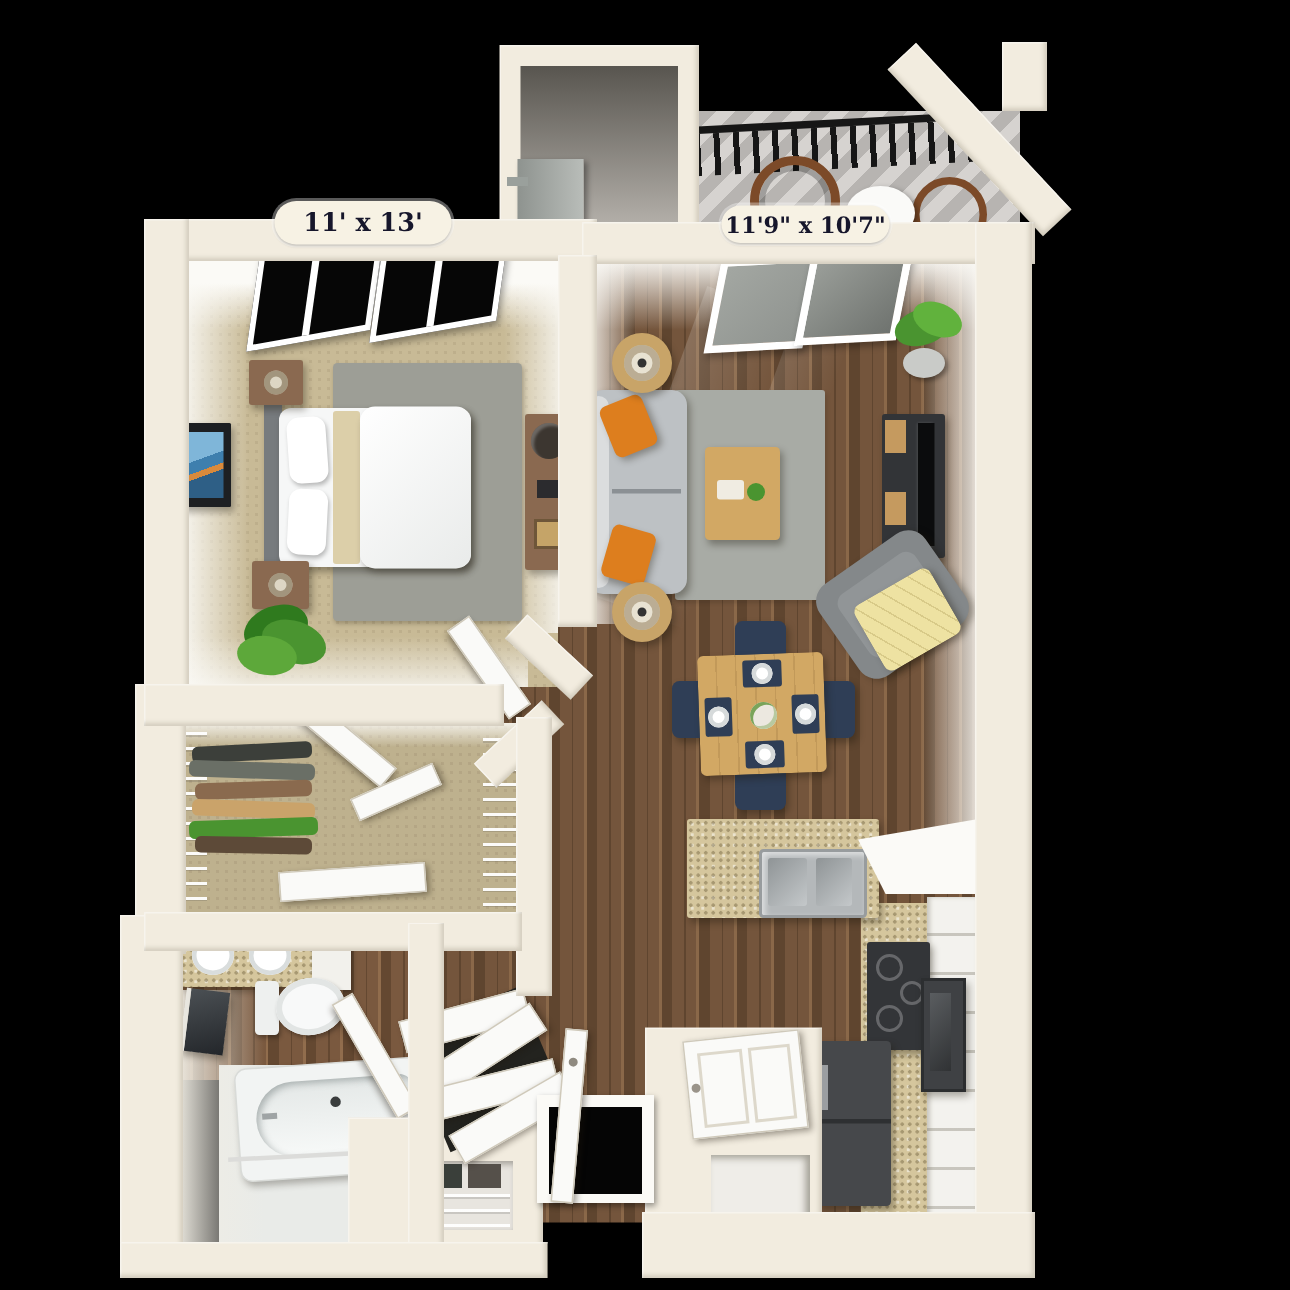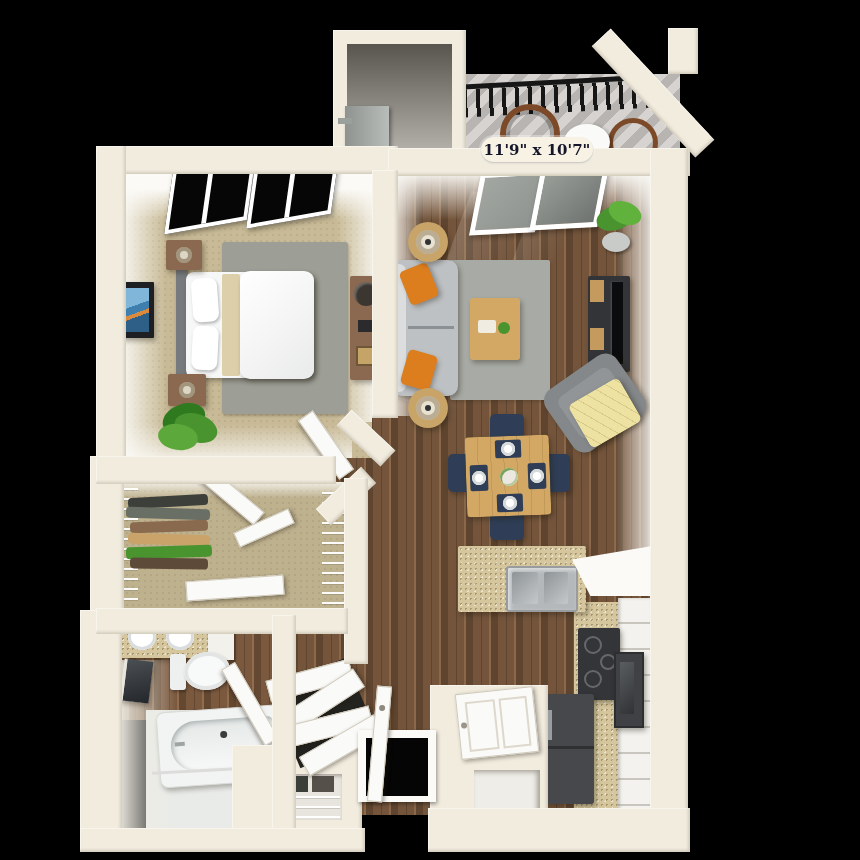--- a/index.html
+++ b/index.html
@@ -275,17 +275,20 @@
   <div class="w" style="left:372px;top:170px;width:26px;height:248px;"></div>
   <div class="w" style="left:336px;top:427px;width:60px;height:22px;transform:rotate(43deg);"></div>
   <div class="w" style="left:96px;top:456px;width:240px;height:28px;"></div>
   <div class="w" style="left:315px;top:485px;width:62px;height:22px;transform:rotate(-43deg);"></div>
   <div class="w" style="left:344px;top:478px;width:24px;height:186px;"></div>
   <div class="w" style="left:96px;top:608px;width:252px;height:26px;"></div>
   <div class="w" style="left:272px;top:615px;width:24px;height:225px;"></div>
   <div class="w" style="left:80px;top:828px;width:285px;height:24px;"></div>
   <div class="w" style="left:428px;top:808px;width:262px;height:44px;"></div>
 
+  <div class="pill" style="left:183px;top:134px;width:118px;height:29px;font-size:17px;">
+    <span>11' x 13'</span>
+  </div>
   <div class="pill" style="left:481px;top:137px;width:112px;height:25px;font-size:15px;">
     <span>11'9" x 10'7"</span>
   </div>
 
 </div>
 
 </body></html>

